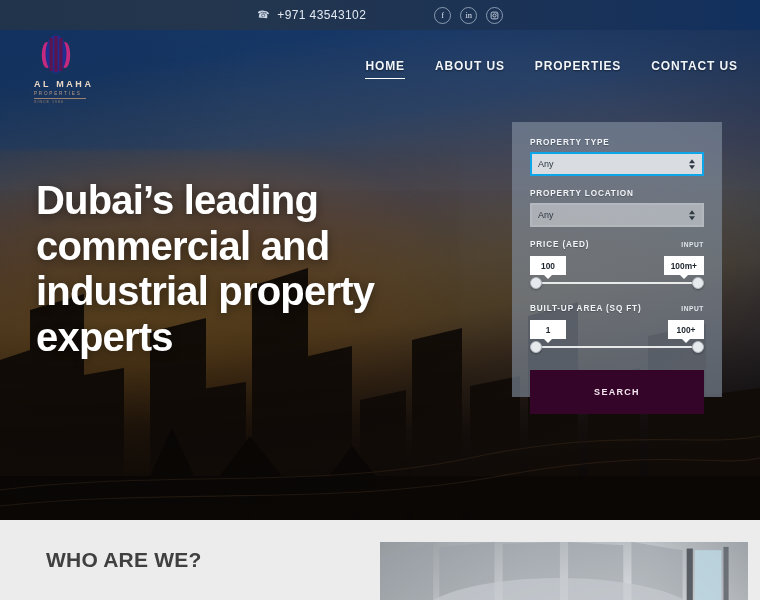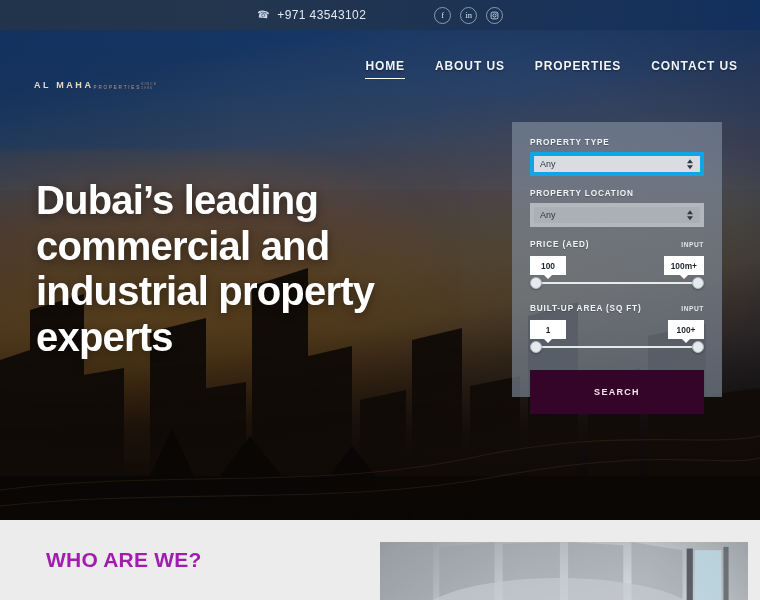--- a/index.html
+++ b/index.html
@@ -91,21 +91,21 @@
   }
   .soc svg { display: block; }
 
   
   .header {
     position: relative; z-index: 6;
     height: 78px;
     display: flex; align-items: center;
     padding: 0 22px 0 34px;
   }
-  .logo { display: flex; flex-direction: row; align-items: flex-end; width: 96px; cursor: pointer; }
+  .logo { display: flex; flex-direction: column; align-items: flex-start; width: 96px; cursor: pointer; }
   .logo-mark { width: 44px; height: 42px; }
   .logo-name {
     color: #e9d7c5; font-size: 9px; letter-spacing: 2.6px; font-weight: bold;
     margin-top: 3px; white-space: nowrap;
   }
   .logo-sub {
     color: #b99a86; font-size: 4.6px; letter-spacing: 1.8px;
     margin-top: 2px; white-space: nowrap;
   }
   .logo-rule { width: 52px; height: 1px; background: #9d8070; margin-top: 2px; }
@@ -144,21 +144,21 @@
     color: #f2f5f8; font-size: 8.2px; font-weight: bold;
     letter-spacing: 0.85px; margin-bottom: 5px;
     text-shadow: 0 1px 1px rgba(0,0,0,0.25);
   }
   .label-row { display: flex; align-items: baseline; justify-content: space-between; gap: 33px; }
   .input-tag {
     color: #dfe5ec; font-size: 6.6px; font-weight: bold; letter-spacing: 0.6px;
   }
   .select {
     position: relative; height: 24px; width: 100%;
-    background: #d9dde1; border: 4px solid #0ea5e9;
+    background: #d9dde1; border: 2px solid #0ea5e9;
     display: flex; align-items: center;
     padding: 0 6px; margin-bottom: 13px;
     cursor: pointer;
   }
   .select.ghost { background: rgba(222,226,230,0.55); border-color: rgba(185,191,198,0.5); }
   .select-value { color: #2d3742; font-size: 9px; }
   .stepper {
     position: absolute; right: 7px; top: 50%; transform: translateY(-50%);
     display: flex; flex-direction: column; gap: 1.5px; line-height: 0;
   }
@@ -207,21 +207,21 @@
 
   
   .section {
     position: relative;
     width: 760px; height: 80px;
     background: #ececec;
     display: flex;
   }
   .section-left { width: 370px; padding: 28px 0 0 46px; }
   .section-title {
-    color: #a21caf; font-size: 21px; font-weight: bold; letter-spacing: 0.2px;
+    color: #404040; font-size: 21px; font-weight: bold; letter-spacing: 0.2px;
   }
   .section-right { position: relative; flex: 1; }
   .photo {
     position: absolute; left: 10px; top: 22px; right: 12px; bottom: -40px;
     background:
       linear-gradient(100deg, rgba(120,125,130,0.55) 0%, rgba(160,165,170,0.25) 38%, rgba(205,210,214,0.15) 70%, rgba(120,126,132,0.5) 100%),
       linear-gradient(180deg, #b9bec3 0%, #cfd3d7 38%, #dfe2e5 62%, #c4c9cd 100%);
     overflow: hidden;
   }
   .photo svg { position: absolute; inset: 0; width: 100%; height: 100%; }

